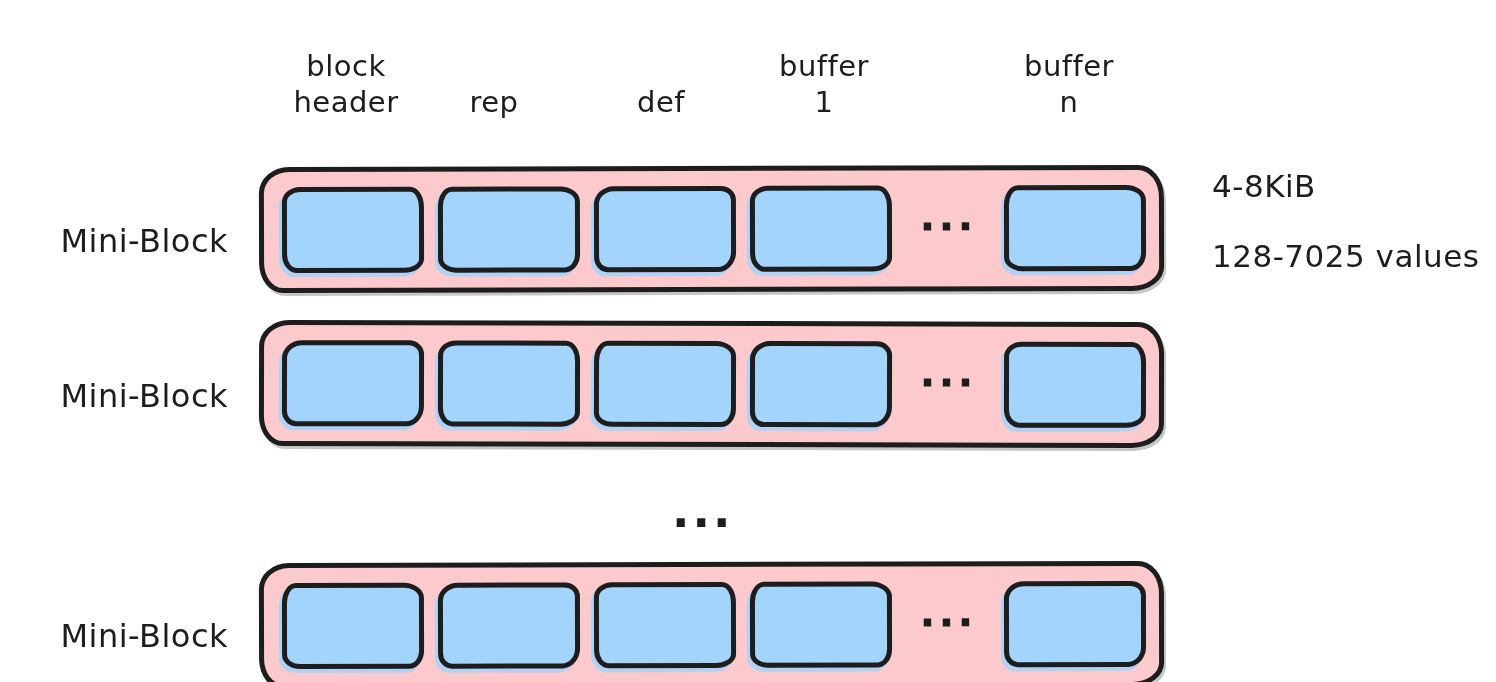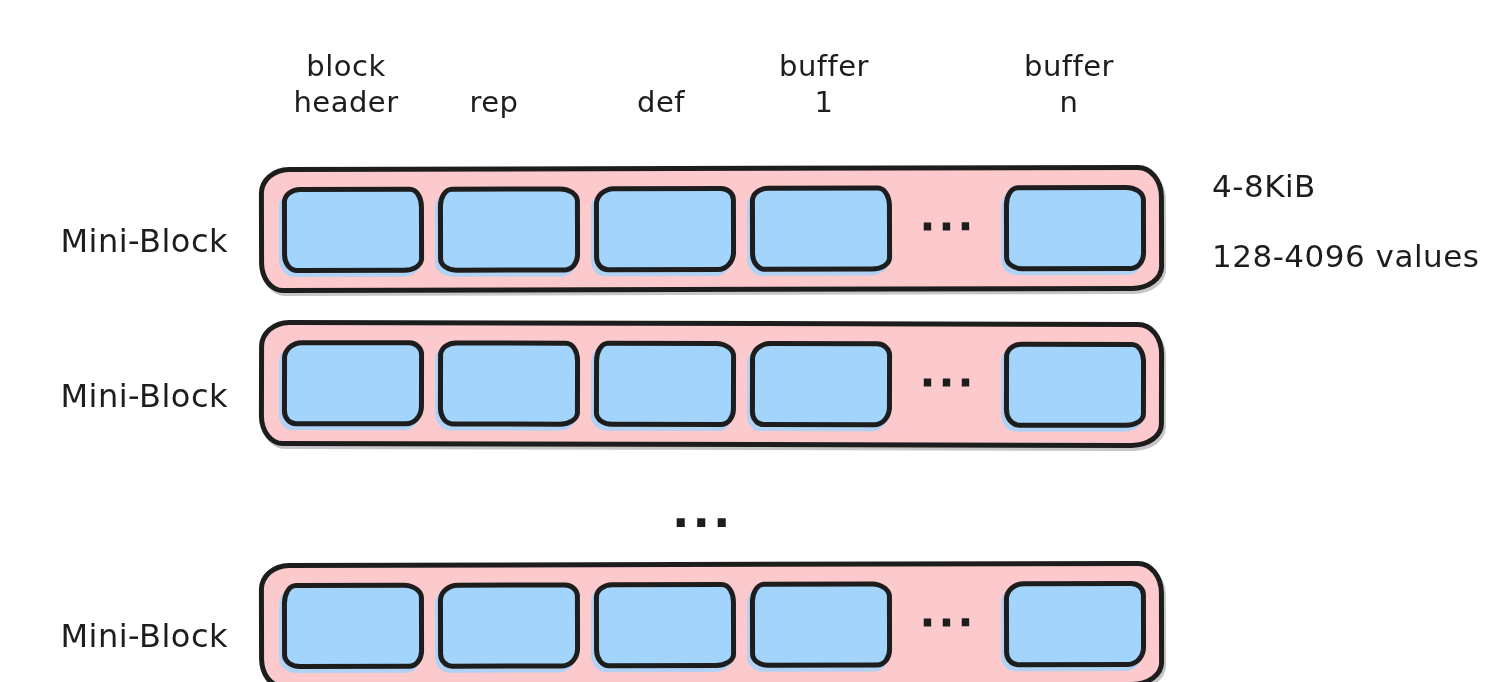--- a/index.html
+++ b/index.html
@@ -153,15 +153,15 @@
   <div class="mini-block tilt-a" style="top:538px;">
     <div class="cell v2"></div>
     <div class="cell v3"></div>
     <div class="cell"></div>
     <div class="cell v2"></div>
     <div class="inner-dots">...</div>
     <div class="cell v3"></div>
   </div>
 
   <div class="annotation" style="top:132px;">4-8KiB</div>
-  <div class="annotation" style="top:202px;">128-4096 values</div>
+  <div class="annotation" style="top:202px;">128-7025 values</div>
 
 </div>
 
 </body></html>

